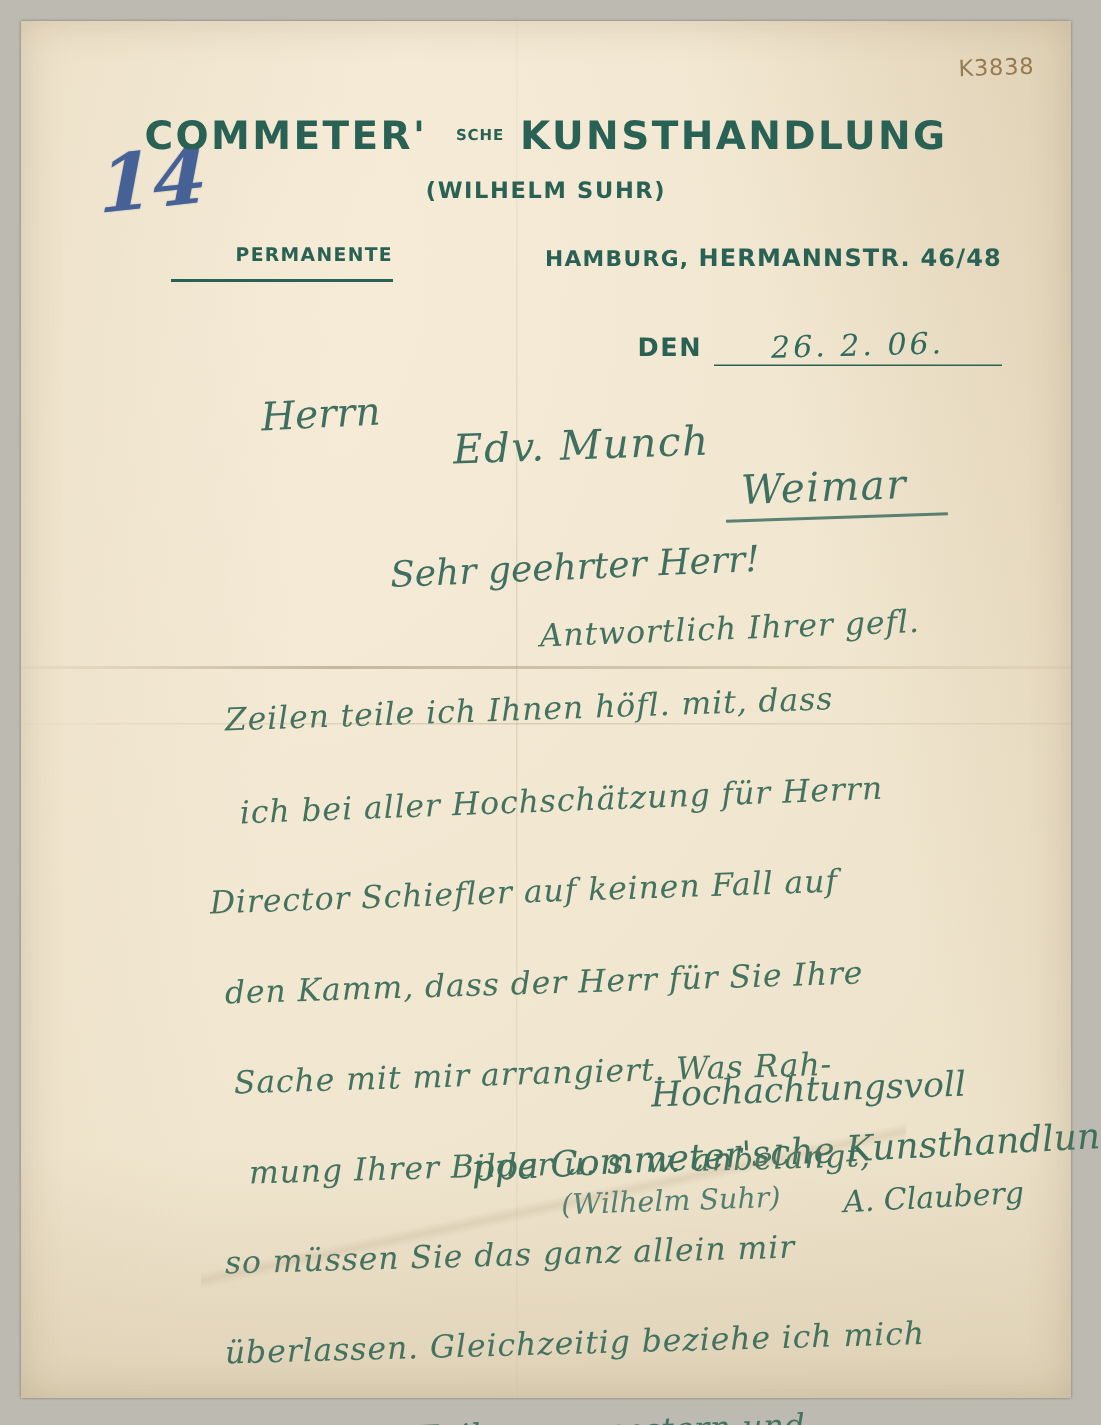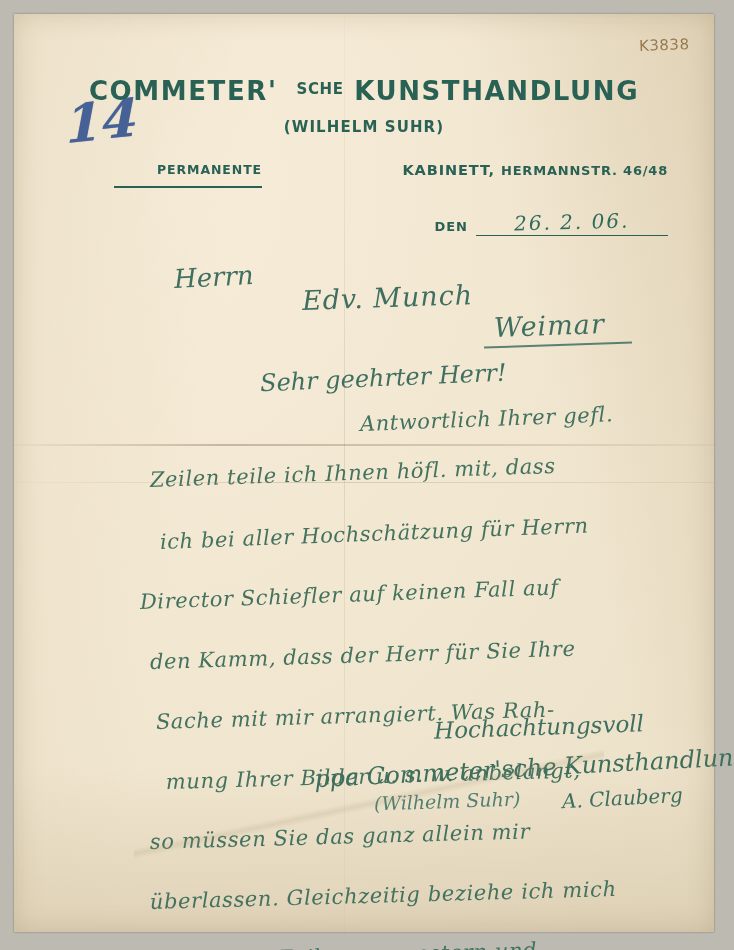--- a/index.html
+++ b/index.html
@@ -96,21 +96,21 @@
   }
   .lh-title {
     font-family: "DejaVu Sans", sans-serif;
     font-size: 26px;
     font-weight: 700;
     letter-spacing: 1.6px;
     color: #2a6155;
     white-space: nowrap;
   }
   .lh-title .sup {
-    font-size: 15px;
+    font-size: 10px;
     vertical-align: 6px;
     letter-spacing: .6px;
     margin-left: 19px;
   }
   .lh-sub {
     margin-top: 12px;
     font-family: "DejaVu Sans", sans-serif;
     font-size: 15px;
     font-weight: 600;
     letter-spacing: 1.1px;
@@ -144,33 +144,33 @@
     color: #2a6155;
     font-family: "DejaVu Sans", sans-serif;
   }
   .place {
     font-size: 14.5px;
     font-weight: 700;
     letter-spacing: .9px;
     white-space: nowrap;
   }
   .place .small {
-    font-size: 13px;
+    font-size: 16px;
     font-weight: 600;
     letter-spacing: .8px;
   }
   .date-row {
     margin-top: 12px;
     display: flex;
     align-items: flex-end;
     justify-content: flex-end;
     gap: 8px;
   }
   .date-label {
-    font-size: 13px;
+    font-size: 17px;
     font-weight: 600;
     letter-spacing: 1px;
     padding-bottom: 2px;
     margin-top: 29px;
   }
   .date-line {
     border-bottom: 1px solid #2a6155;
     min-width: 180px;
     text-align: center;
     padding: 0 6px 1px 6px;
@@ -293,21 +293,21 @@
       <div class="lh-sub">(WILHELM SUHR)</div>
     </div>
 
     <div class="lh-left">
       <div>PERMANENTE</div>
       <div class="rule"></div>
     </div>
 
     <div class="lh-right">
       <div class="place">
-        <span>KABINETT,</span>
+        <span>HAMBURG,</span>
         <span class="small">HERMANNSTR. 46/48</span>
       </div>
       <div class="date-row">
         <span class="date-label">DEN</span>
         <span class="date-line"><span class="date-value">26. 2. 06.</span></span>
       </div>
     </div>
 
     <div class="hand addr-herr">Herrn</div>
     <div class="hand addr-name">Edv. Munch</div>

